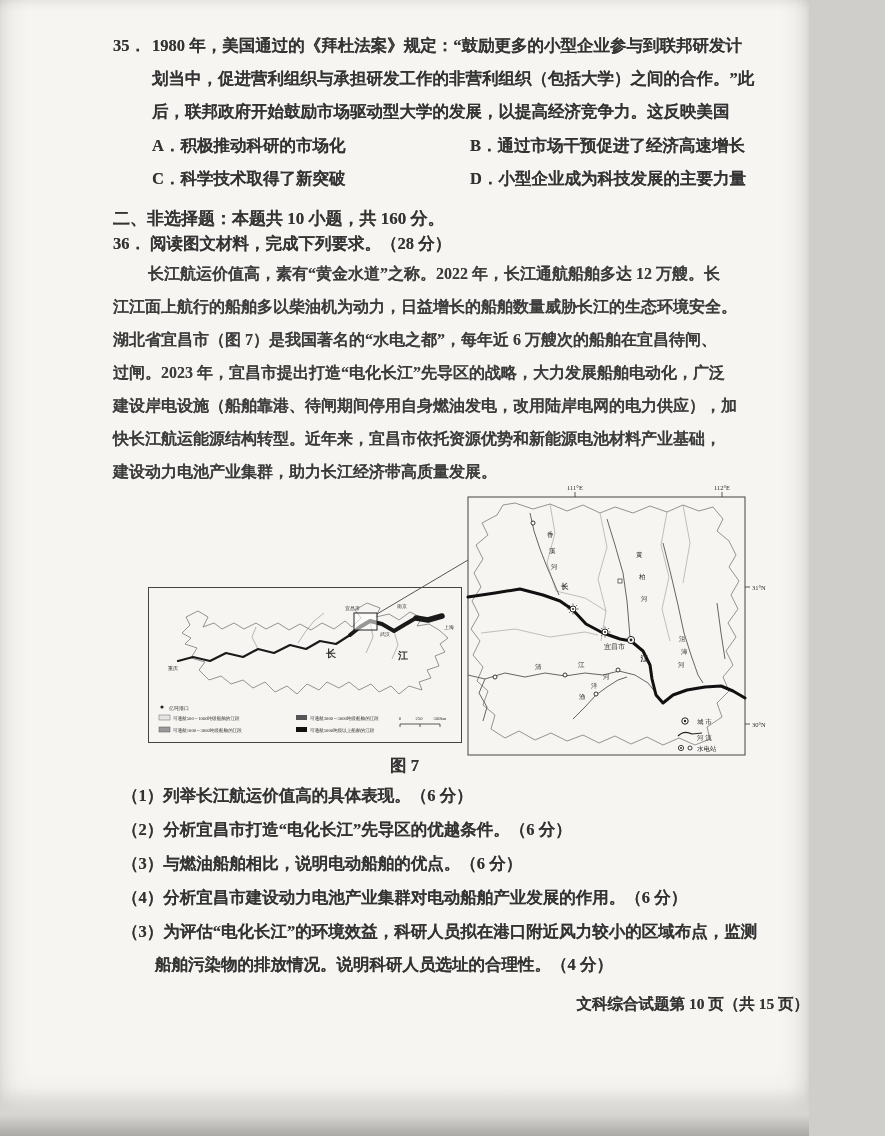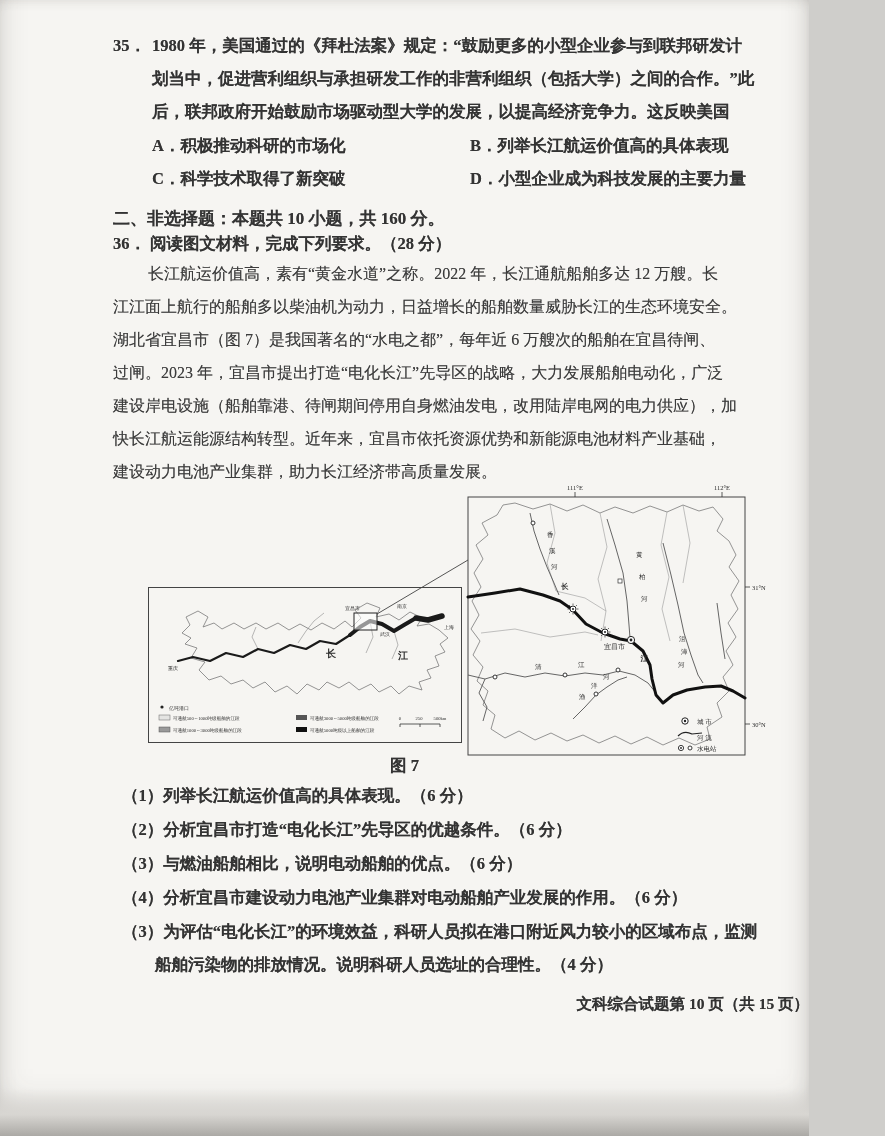--- a/index.html
+++ b/index.html
@@ -8,39 +8,39 @@
     background:#f6f5f2;
     font-family:"Liberation Serif","DejaVu Serif",serif;
     color:#333;
     box-shadow:inset 0 -34px 46px -22px rgba(60,55,50,.45),
                inset -10px 0 24px -16px rgba(60,55,50,.25),
                inset 10px 0 24px -18px rgba(60,55,50,.18),
                inset 0 8px 18px -14px rgba(60,55,50,.20);
   }
   .abs{position:absolute;white-space:nowrap;}
   .hei{font-weight:600;font-size:16.5px;line-height:1.2;color:#333;text-shadow:0 0 .5px rgba(70,70,70,.7);}
-  .kai{font-weight:400;font-size:16px;line-height:1.2;color:#3c3c3c;text-shadow:0 0 .4px rgba(80,80,80,.6);}
+  .kai{font-weight:700;font-size:16px;line-height:1.2;color:#3c3c3c;text-shadow:0 0 .4px rgba(80,80,80,.6);}
   .bold{font-weight:700;font-size:17px;margin-top:8px;}
   .caption{left:0;right:0;text-align:center;}
   .footer{left:0;right:0;text-align:right;font-size:15.5px;}
   svg text{font-family:"Liberation Serif","DejaVu Serif",serif;fill:#2e2e2e;}
   .scan-bottom{position:absolute;left:0;right:0;bottom:0;height:48px;
     background:linear-gradient(rgba(246,245,242,0),#d8d6d2 55%,#aba9a5);}
 </style>
 </head>
 <body>
 
 <div id="paper">
 
   <div class="abs hei" style="left:113px;top:36px">35．</div>
   <div class="abs hei" style="left:152px;top:36px">1980 年，美国通过的《拜杜法案》规定：“鼓励更多的小型企业参与到联邦研发计</div>
   <div class="abs hei" style="left:152px;top:102px">后，联邦政府开始鼓励市场驱动型大学的发展，以提高经济竞争力。这反映美国</div>
   <div class="abs hei" style="left:152px;top:69px">划当中，促进营利组织与承担研发工作的非营利组织（包括大学）之间的合作。”此</div>
   <div class="abs hei" style="left:152px;top:136px">A．积极推动科研的市场化</div>
-  <div class="abs hei" style="left:470px;top:136px">B．列举长江航运价值高的具体表现</div>
+  <div class="abs hei" style="left:470px;top:136px">B．通过市场干预促进了经济高速增长</div>
   <div class="abs hei" style="left:152px;top:169px">C．科学技术取得了新突破</div>
   <div class="abs hei" style="left:470px;top:169px">D．小型企业成为科技发展的主要力量</div>
 
   <div class="abs hei bold" style="left:113px;top:201px">二、非选择题：本题共 10 小题，共 160 分。</div>
 
   <div class="abs hei" style="left:113px;top:234px">36．</div>
   <div class="abs hei" style="left:150px;top:234px">阅读图文材料，完成下列要求。（28 分）</div>
 
   <div class="abs kai" style="left:148px;top:264px">长江航运价值高，素有“黄金水道”之称。2022 年，长江通航船舶多达 12 万艘。长</div>
   <div class="abs kai" style="left:113px;top:297px">江江面上航行的船舶多以柴油机为动力，日益增长的船舶数量威胁长江的生态环境安全。</div>

